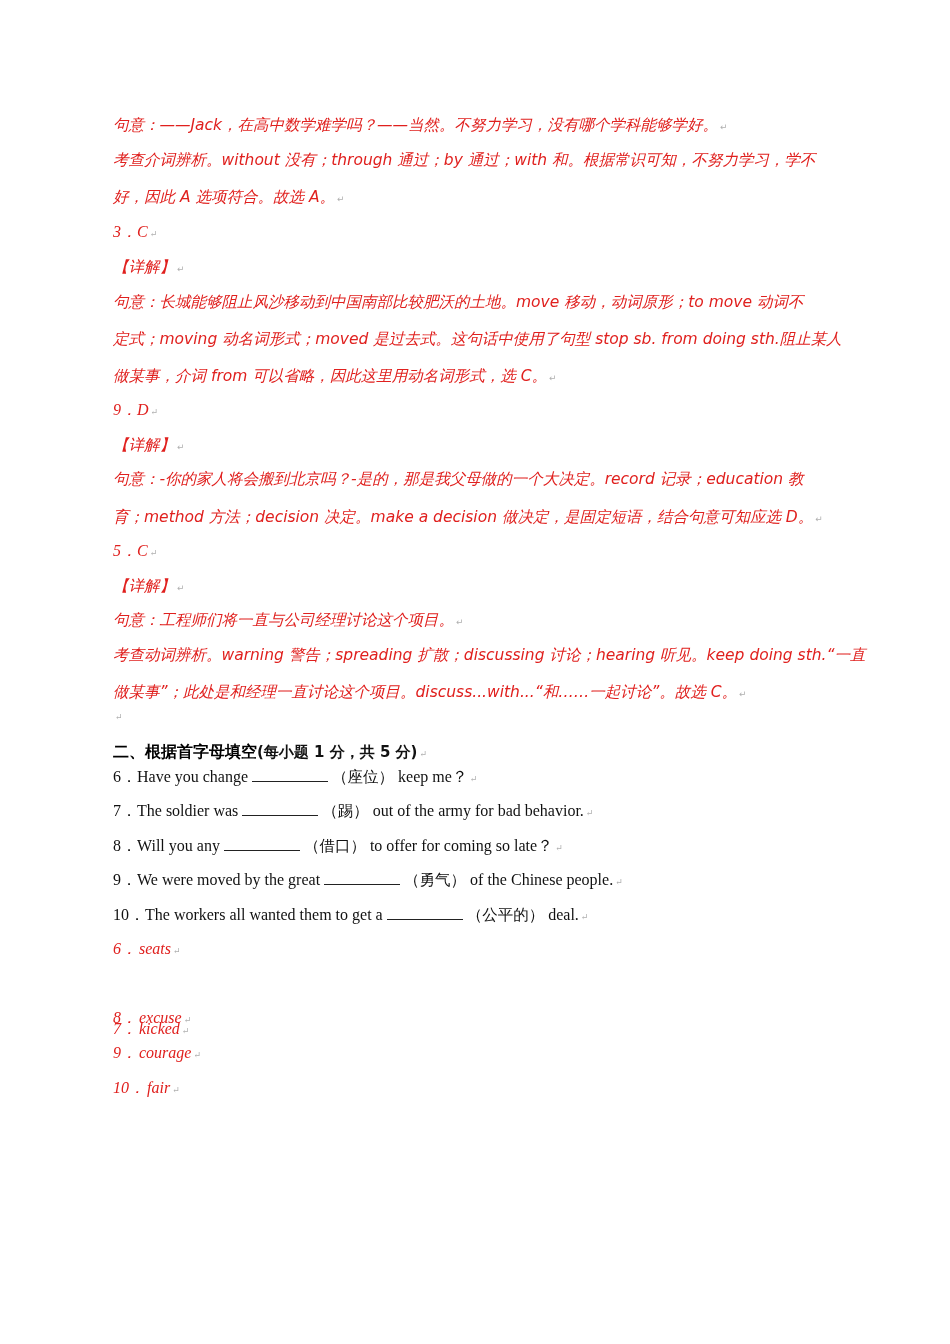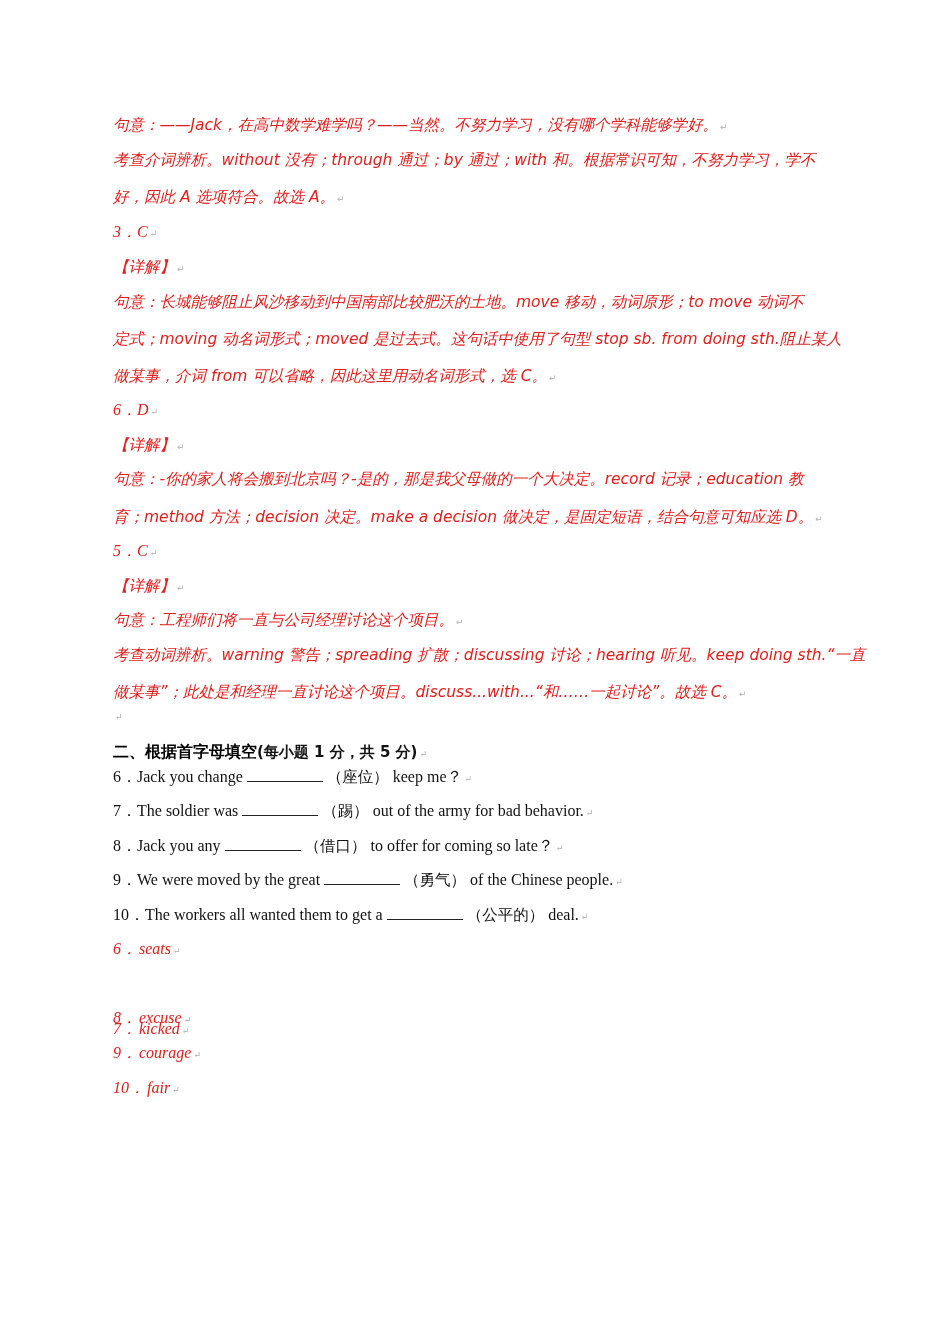--- a/index.html
+++ b/index.html
@@ -91,21 +91,21 @@
     <span>句意：长城能够阻止风沙移动到中国南部比较肥沃的土地。move 移动，动词原形；to move 动词不</span>
   </div>
   <div class="line red cjk" style="top:218px">
     <span>定式；moving 动名词形式；moved 是过去式。这句话中使用了句型 stop sb. from doing sth.阻止某人</span>
   </div>
   <div class="line red cjk" style="top:255px">
     <span>做某事，介词 from 可以省略，因此这里用动名词形式，选 C。</span><span class="mark">↵</span>
   </div>
 
   <div class="line red" style="top:289px">
-    <span>6．D</span><span class="mark">↵</span>
+    <span>9．D</span><span class="mark">↵</span>
   </div>
   <div class="line red cjk" style="top:324px">
     <span>【详解】</span><span class="mark">↵</span>
   </div>
   <div class="line red cjk" style="top:358px">
     <span>句意：-你的家人将会搬到北京吗？-是的，那是我父母做的一个大决定。record 记录；education 教</span>
   </div>
   <div class="line red cjk" style="top:396px">
     <span>育；method 方法；decision 决定。make a decision 做决定，是固定短语，结合句意可知应选 D。</span><span class="mark">↵</span>
   </div>
@@ -127,27 +127,27 @@
   </div>
   <div class="line" style="top:594px">
     <span class="mark">↵</span>
   </div>
 
   <div class="line" style="top:631px">
     <span class="heading">二、根据首字母填空</span><span class="heading-sub cjk">(每小题 1 分，共 5 分)</span><span class="mark">↵</span>
   </div>
 
   <div class="line" style="top:656px">
-    <span>6．</span><span>Jack you change</span><span class="blank"></span><span class="cjk">（座位）</span> <span>keep me？</span><span class="mark">↵</span>
+    <span>6．</span><span>Have you change</span><span class="blank"></span><span class="cjk">（座位）</span> <span>keep me？</span><span class="mark">↵</span>
   </div>
   <div class="line" style="top:690px">
     <span>7．</span><span>The soldier was</span><span class="blank"></span><span class="cjk">（踢）</span> <span>out of the army for bad behavior.</span><span class="mark">↵</span>
   </div>
   <div class="line" style="top:725px">
-    <span>8．</span><span>Jack you any</span><span class="blank"></span><span class="cjk">（借口）</span> <span>to offer for coming so late？</span><span class="mark">↵</span>
+    <span>8．</span><span>Will you any</span><span class="blank"></span><span class="cjk">（借口）</span> <span>to offer for coming so late？</span><span class="mark">↵</span>
   </div>
   <div class="line" style="top:759px">
     <span>9．</span><span>We were moved by the great</span><span class="blank"></span><span class="cjk">（勇气）</span> <span>of the Chinese people.</span><span class="mark">↵</span>
   </div>
   <div class="line" style="top:794px">
     <span>10．</span><span>The workers all wanted them to get a</span><span class="blank"></span><span class="cjk">（公平的）</span> <span>deal.</span><span class="mark">↵</span>
   </div>
 
   <div class="line red" style="top:828px">
     <span class="answer-num">6．</span><span>seats</span><span class="mark">↵</span>

